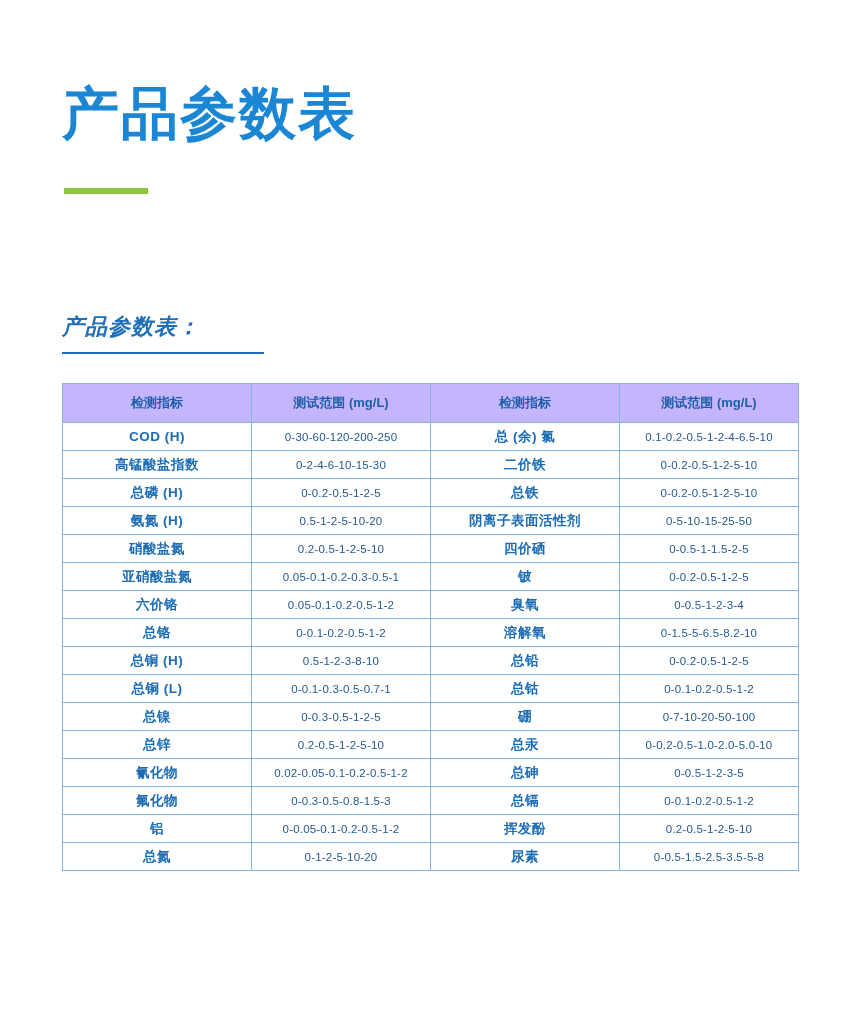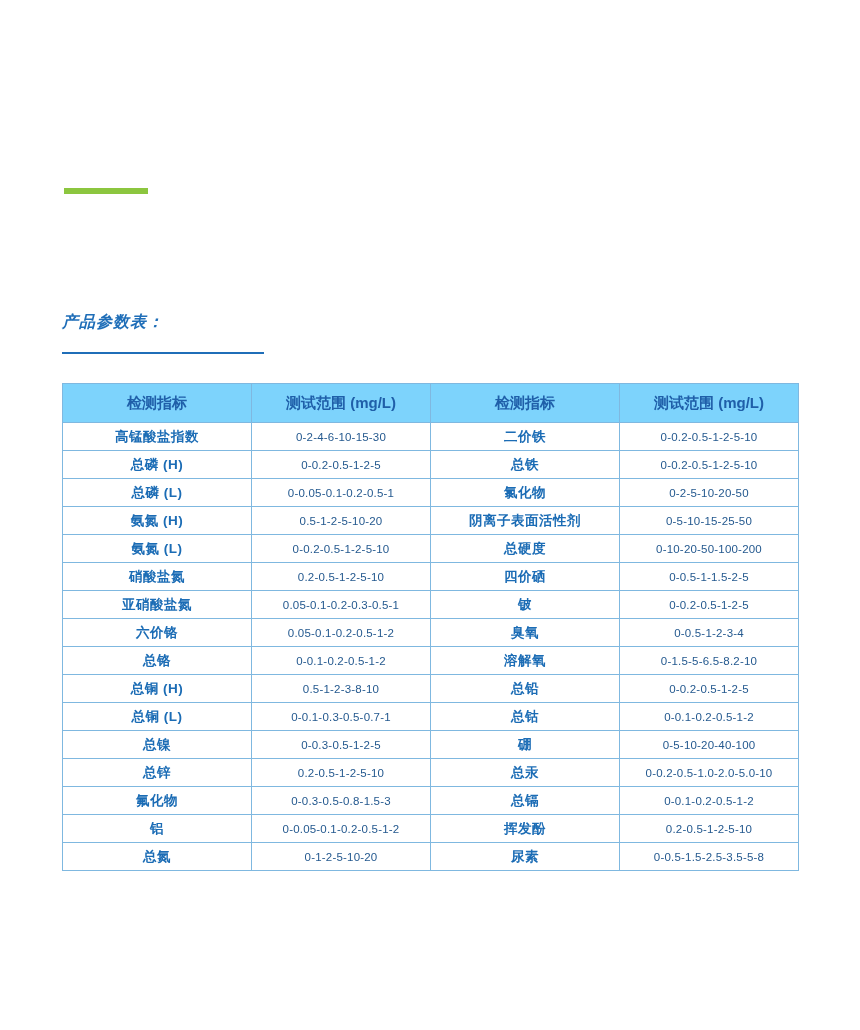--- a/index.html
+++ b/index.html
@@ -37,21 +37,21 @@
     left: 64px;
     top: 188px;
     width: 84px;
     height: 6px;
     background: #8cc63f;
   }
   .section-title {
     position: absolute;
     left: 62px;
     top: 312px;
-    font-size: 16px;
+    font-size: 22px;
     font-weight: bold;
     font-style: italic;
     color: #1f6eb8;
     letter-spacing: 1px;
   }
   .section-rule {
     position: absolute;
     left: 62px;
     top: 352px;
     width: 202px;
@@ -72,24 +72,24 @@
   table.params th,
   table.params td {
     border: 1px solid #7fb8e0;
     text-align: center;
     vertical-align: middle;
     padding: 0;
     height: 27px;
   }
   table.params thead th {
     height: 38px;
-    font-size: 15px;
+    font-size: 13px;
     font-weight: bold;
     color: #1f5fa9;
-    background: #7dd3fc;
+    background: #c4b5fd;
   }
   col.c-name { width: 189px; }
   col.c-range { width: 179px; }
   .cell-name {
     font-size: 13.5px;
     font-weight: bold;
     color: #1b6cb5;
     letter-spacing: 0.5px;
   }
   .cell-range {
@@ -97,20 +97,21 @@
     font-weight: normal;
     color: #24598f;
     letter-spacing: 0.2px;
   }
 </style>
 </head>
 <body>
 
 <div class="page">
 
+  <div class="hero-title">产品参数表</div>
   <div class="hero-rule"></div>
 
   <div class="section-title">产品参数表：</div>
   <div class="section-rule"></div>
 
   <div class="table-wrap">
     <table class="params">
       <colgroup>
         <col class="c-name">
         <col class="c-range">
@@ -120,50 +121,44 @@
       <thead>
         <tr>
           <th>检测指标</th>
           <th>测试范围 (mg/L)</th>
           <th>检测指标</th>
           <th>测试范围 (mg/L)</th>
         </tr>
       </thead>
       <tbody>
         <tr>
+          <td class="cell-name">COD (H)</td>
+          <td class="cell-range">0-30-60-120-200-250</td>
+          <td class="cell-name">总 (余) 氯</td>
+          <td class="cell-range">0.1-0.2-0.5-1-2-4-6.5-10</td>
+        </tr>
+        <tr>
           <td class="cell-name">高锰酸盐指数</td>
           <td class="cell-range">0-2-4-6-10-15-30</td>
           <td class="cell-name">二价铁</td>
           <td class="cell-range">0-0.2-0.5-1-2-5-10</td>
         </tr>
         <tr>
           <td class="cell-name">总磷 (H)</td>
           <td class="cell-range">0-0.2-0.5-1-2-5</td>
           <td class="cell-name">总铁</td>
           <td class="cell-range">0-0.2-0.5-1-2-5-10</td>
         </tr>
         <tr>
-          <td class="cell-name">总磷 (L)</td>
-          <td class="cell-range">0-0.05-0.1-0.2-0.5-1</td>
-          <td class="cell-name">氯化物</td>
-          <td class="cell-range">0-2-5-10-20-50</td>
-        </tr>
-        <tr>
           <td class="cell-name">氨氮 (H)</td>
           <td class="cell-range">0.5-1-2-5-10-20</td>
           <td class="cell-name">阴离子表面活性剂</td>
           <td class="cell-range">0-5-10-15-25-50</td>
         </tr>
         <tr>
-          <td class="cell-name">氨氮 (L)</td>
-          <td class="cell-range">0-0.2-0.5-1-2-5-10</td>
-          <td class="cell-name">总硬度</td>
-          <td class="cell-range">0-10-20-50-100-200</td>
-        </tr>
-        <tr>
           <td class="cell-name">硝酸盐氮</td>
           <td class="cell-range">0.2-0.5-1-2-5-10</td>
           <td class="cell-name">四价硒</td>
           <td class="cell-range">0-0.5-1-1.5-2-5</td>
         </tr>
         <tr>
           <td class="cell-name">亚硝酸盐氮</td>
           <td class="cell-range">0.05-0.1-0.2-0.3-0.5-1</td>
           <td class="cell-name">铍</td>
           <td class="cell-range">0-0.2-0.5-1-2-5</td>
@@ -189,29 +184,35 @@
         <tr>
           <td class="cell-name">总铜 (L)</td>
           <td class="cell-range">0-0.1-0.3-0.5-0.7-1</td>
           <td class="cell-name">总钴</td>
           <td class="cell-range">0-0.1-0.2-0.5-1-2</td>
         </tr>
         <tr>
           <td class="cell-name">总镍</td>
           <td class="cell-range">0-0.3-0.5-1-2-5</td>
           <td class="cell-name">硼</td>
-          <td class="cell-range">0-5-10-20-40-100</td>
+          <td class="cell-range">0-7-10-20-50-100</td>
         </tr>
         <tr>
           <td class="cell-name">总锌</td>
           <td class="cell-range">0.2-0.5-1-2-5-10</td>
           <td class="cell-name">总汞</td>
           <td class="cell-range">0-0.2-0.5-1.0-2.0-5.0-10</td>
         </tr>
         <tr>
+          <td class="cell-name">氰化物</td>
+          <td class="cell-range">0.02-0.05-0.1-0.2-0.5-1-2</td>
+          <td class="cell-name">总砷</td>
+          <td class="cell-range">0-0.5-1-2-3-5</td>
+        </tr>
+        <tr>
           <td class="cell-name">氟化物</td>
           <td class="cell-range">0-0.3-0.5-0.8-1.5-3</td>
           <td class="cell-name">总镉</td>
           <td class="cell-range">0-0.1-0.2-0.5-1-2</td>
         </tr>
         <tr>
           <td class="cell-name">铝</td>
           <td class="cell-range">0-0.05-0.1-0.2-0.5-1-2</td>
           <td class="cell-name">挥发酚</td>
           <td class="cell-range">0.2-0.5-1-2-5-10</td>

